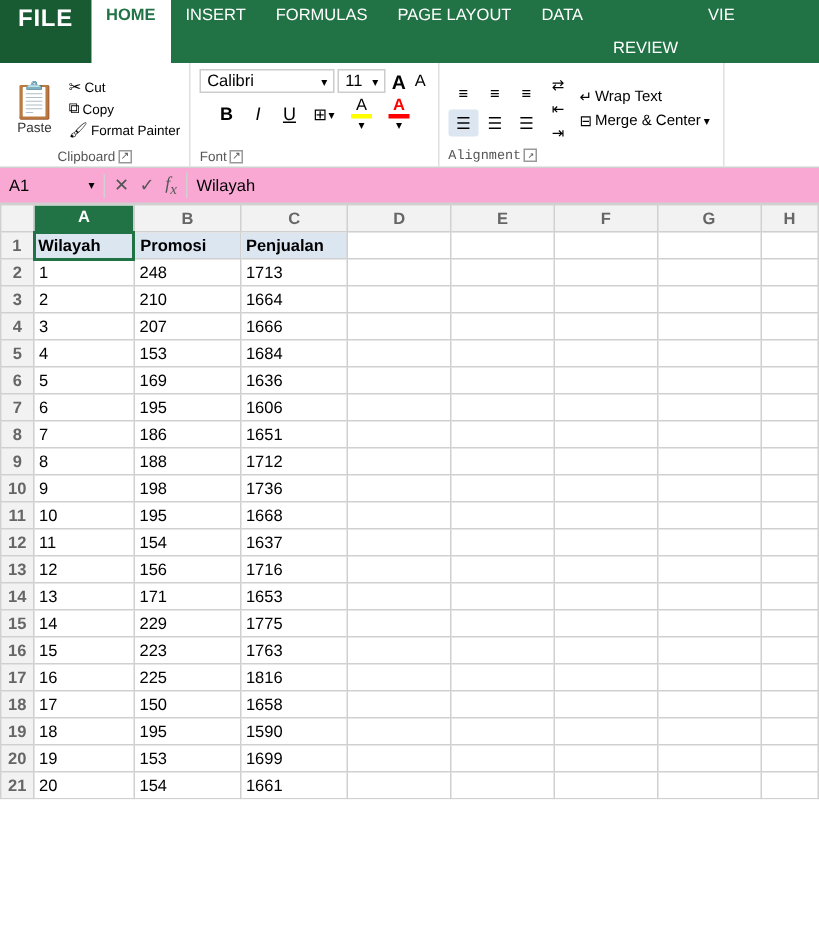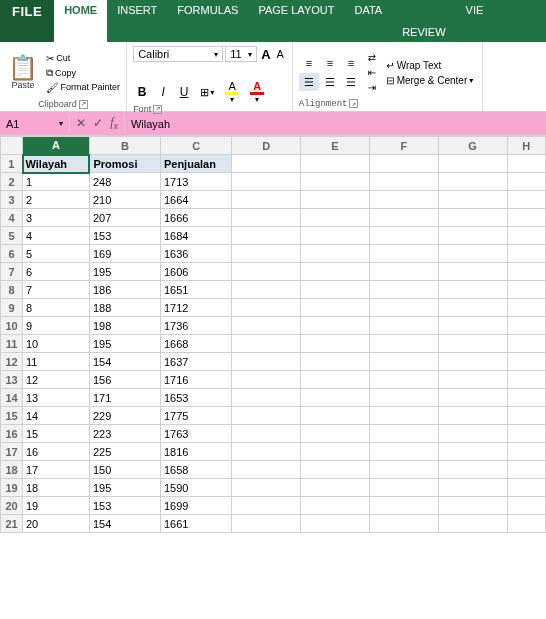--- a/index.html
+++ b/index.html
@@ -54,21 +54,21 @@
     .col-E { width: 72px; }
     .col-F { width: 72px; }
     .col-G { width: 72px; }
     .col-H { width: 40px; }
   </style>
 </head>
 <body>
 
 <div>
   <div style="display:flex; background:#217346;">
-    <div style="background:#185a32; padding:4px 12px; font-size:13px; color:#fff; font-weight:700; letter-spacing:0.5px; cursor:pointer;">FILE</div>
+    <div style="background:#185a32; padding:4px 12px; font-size:16px; color:#fff; font-weight:700; letter-spacing:0.5px; cursor:pointer;">FILE</div>
     <div style="background:#fff; color:#217346; font-weight:700; padding:4px 10px; font-size:11px; cursor:pointer;">HOME</div>
     <div style="color:#fff; padding:4px 10px; font-size:11px; cursor:pointer;">INSERT</div>
     <div style="color:#fff; padding:4px 10px; font-size:11px; cursor:pointer;">FORMULAS</div>
     <div style="color:#fff; padding:4px 10px; font-size:11px; cursor:pointer;">PAGE LAYOUT</div>
     <div style="color:#fff; padding:4px 10px; font-size:11px; cursor:pointer;">DATA</div>
     <div style="color:#fff; padding:4px 10px; font-size:11px; cursor:pointer;margin-top:22px;">REVIEW</div>
     <div style="color:#fff; padding:4px 10px; font-size:11px; cursor:pointer;">VIE</div>
   </div>
 
   <div style="display:flex; background:#fff; border-bottom:1px solid #d0d0d0; height:70px; align-items:stretch;">
@@ -94,21 +94,21 @@
           </div>
         </div>
       </div>
       <div style="font-size:9px; color:#555; display:flex; align-items:center; gap:2px;">
         <span>Clipboard</span>
         <div style="width:9px;height:9px;border:1px solid #999;display:inline-flex;align-items:center;justify-content:center;font-size:7px;cursor:pointer;">↗</div>
       </div>
     </div>
 
     <div style="display:flex; flex-direction:column; border-right:1px solid #e0e0e0; padding:2px 6px; min-width:160px;">
-      <div style="flex:1; display:flex; flex-direction:column; gap:18px; padding-top:2px;">
+      <div style="flex:1; display:flex; flex-direction:column; gap:2px; padding-top:2px;align-items:center;">
 
         <div style="display:flex; align-items:center; gap:2px;">
           <div style="border:1px solid #ccc; padding:1px 4px; font-size:11px; width:90px; display:flex; align-items:center; justify-content:space-between; cursor:pointer;">
             <span>Calibri</span>
             <span style="font-size:8px;">▾</span>
           </div>
           <div style="border:1px solid #ccc; padding:1px 4px; font-size:11px; width:32px; display:flex; align-items:center; justify-content:space-between; cursor:pointer;">
             <span>11</span>
             <span style="font-size:8px;">▾</span>
           </div>

